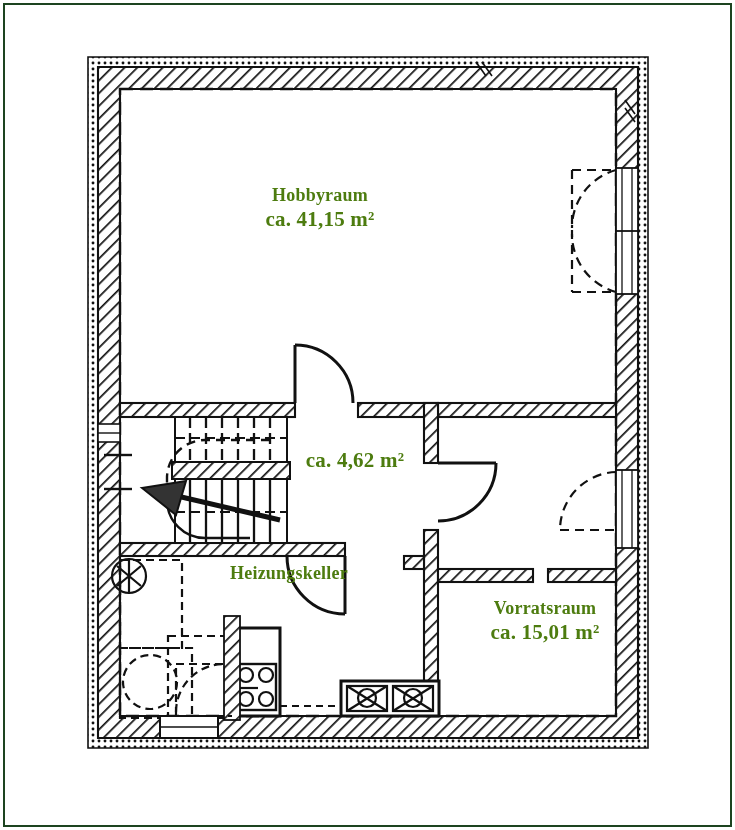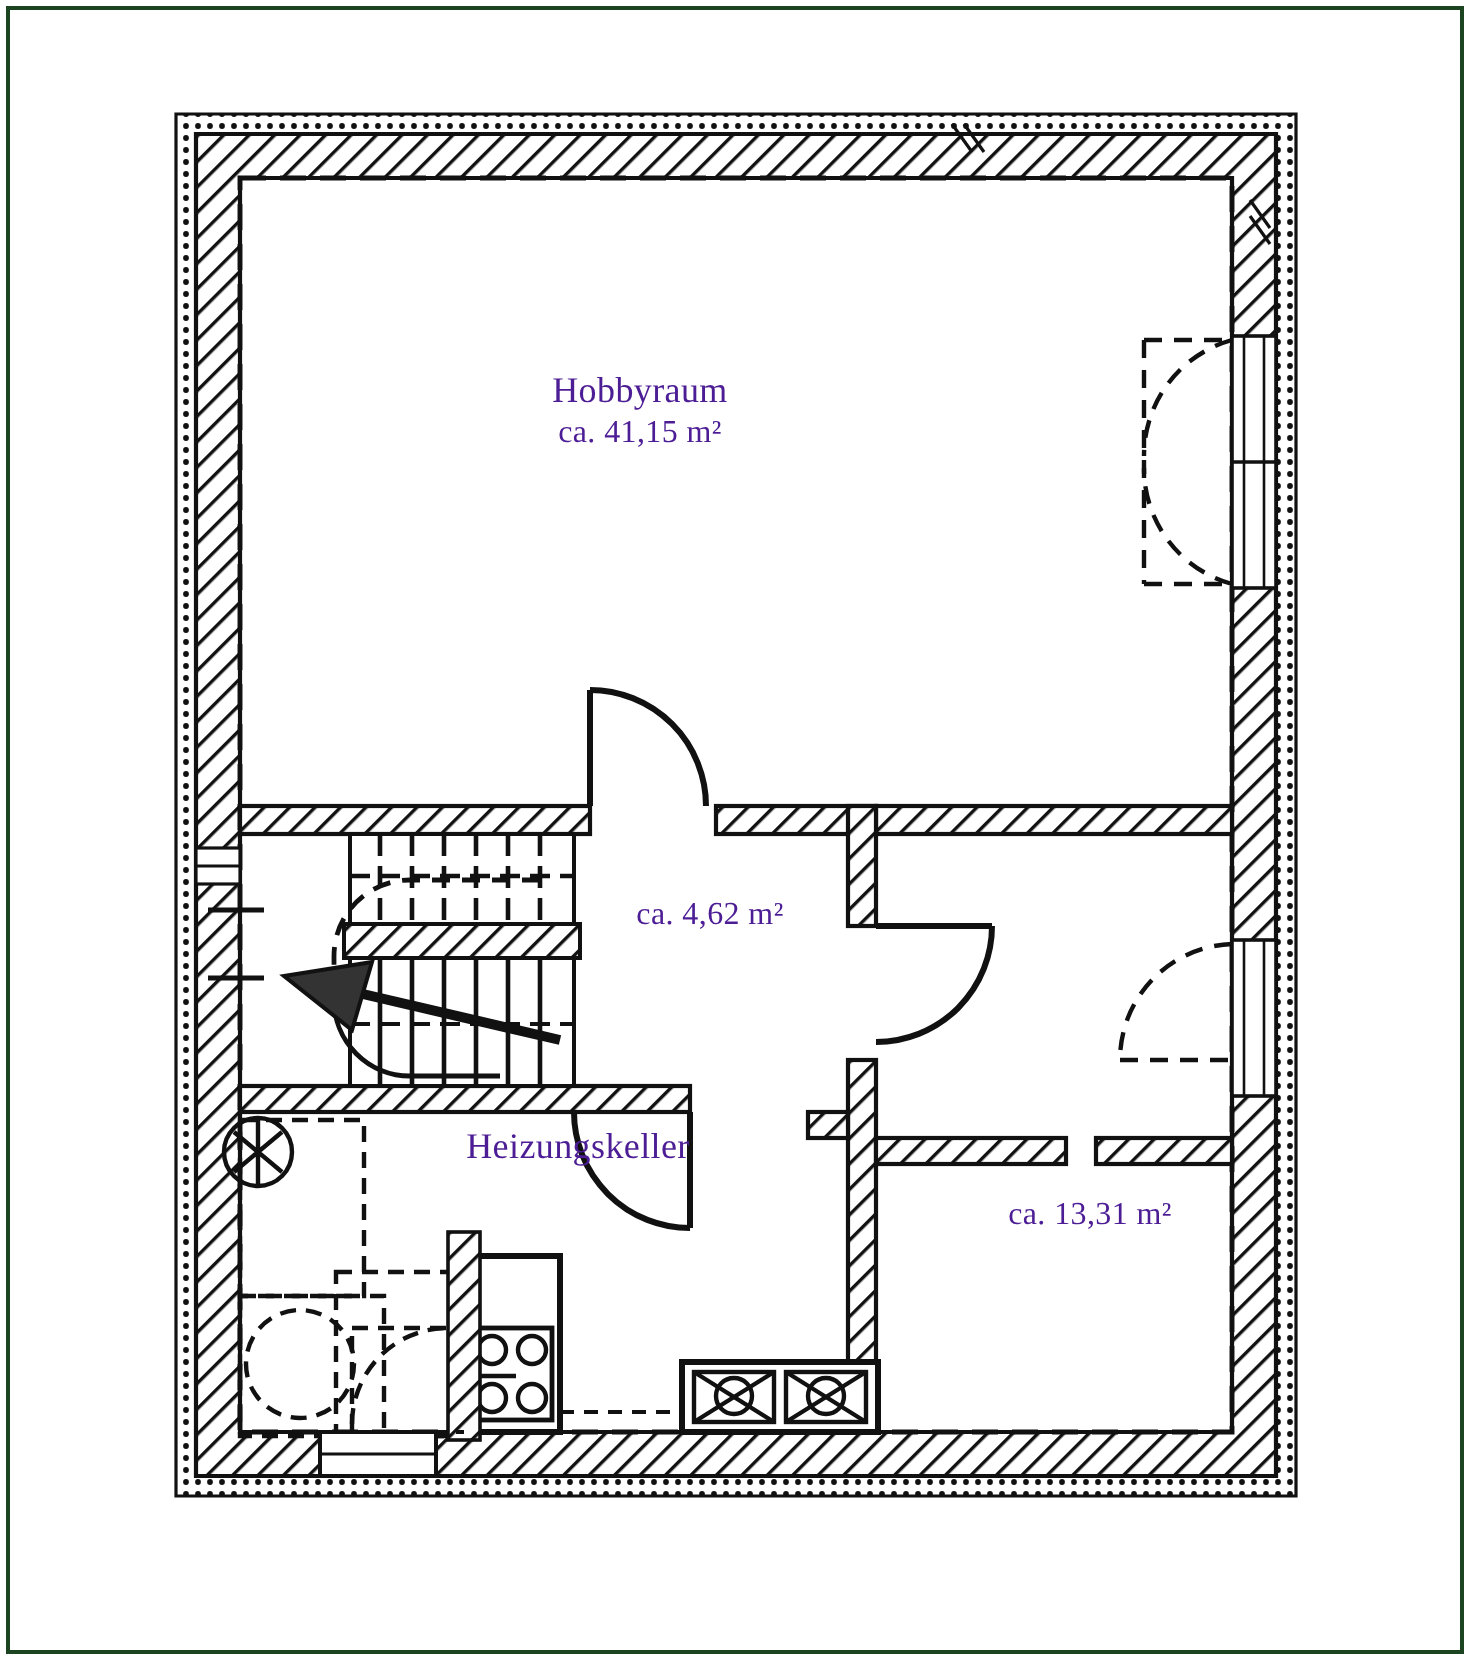--- a/index.html
+++ b/index.html
@@ -32,29 +32,29 @@
     pointer-events: none;
   }
   #plan-svg {
     position: absolute;
     left: 0;
     top: 0;
   }
   .room-label {
     position: absolute;
     text-align: center;
-    color: #4c1d95;
-    font-weight: normal;
+    color: #4d7c0f;
+    font-weight: bold;
     font-family: "Liberation Serif", "DejaVu Serif", serif;
     line-height: 1.22;
     white-space: nowrap;
     letter-spacing: 0.2px;
   }
   .room-label .rl-name { display: block; font-size: 18px; }
-  .room-label .rl-area { display: block; font-size: 16px; }
+  .room-label .rl-area { display: block; font-size: 21px; }
   #label-hobbyraum { left: 195px; top: 185px; width: 250px; }
   #label-flur      { left: 255px; top: 448px; width: 200px; }
   #label-heizung   { left: 164px; top: 563px; width: 250px; }
   #label-vorrats   { left: 420px; top: 598px; width: 250px; }
 </style>
 </head>
 <body>
 
 <div id="page">
 
@@ -251,16 +251,17 @@
 
   <div class="room-label" id="label-flur">
     <span class="rl-area">ca. 4,62 m²</span>
   </div>
 
   <div class="room-label" id="label-heizung">
     <span class="rl-name">Heizungskeller</span>
   </div>
 
   <div class="room-label" id="label-vorrats">
-    <span class="rl-area">ca. 13,31 m²</span>
+    <span class="rl-name">Vorratsraum</span>
+    <span class="rl-area">ca. 15,01 m²</span>
   </div>
 
 </div>
 
 </body></html>

